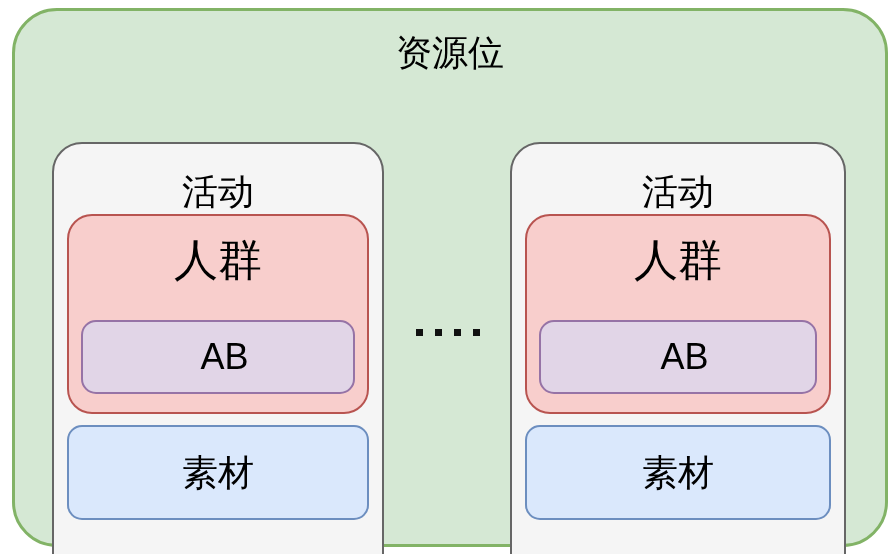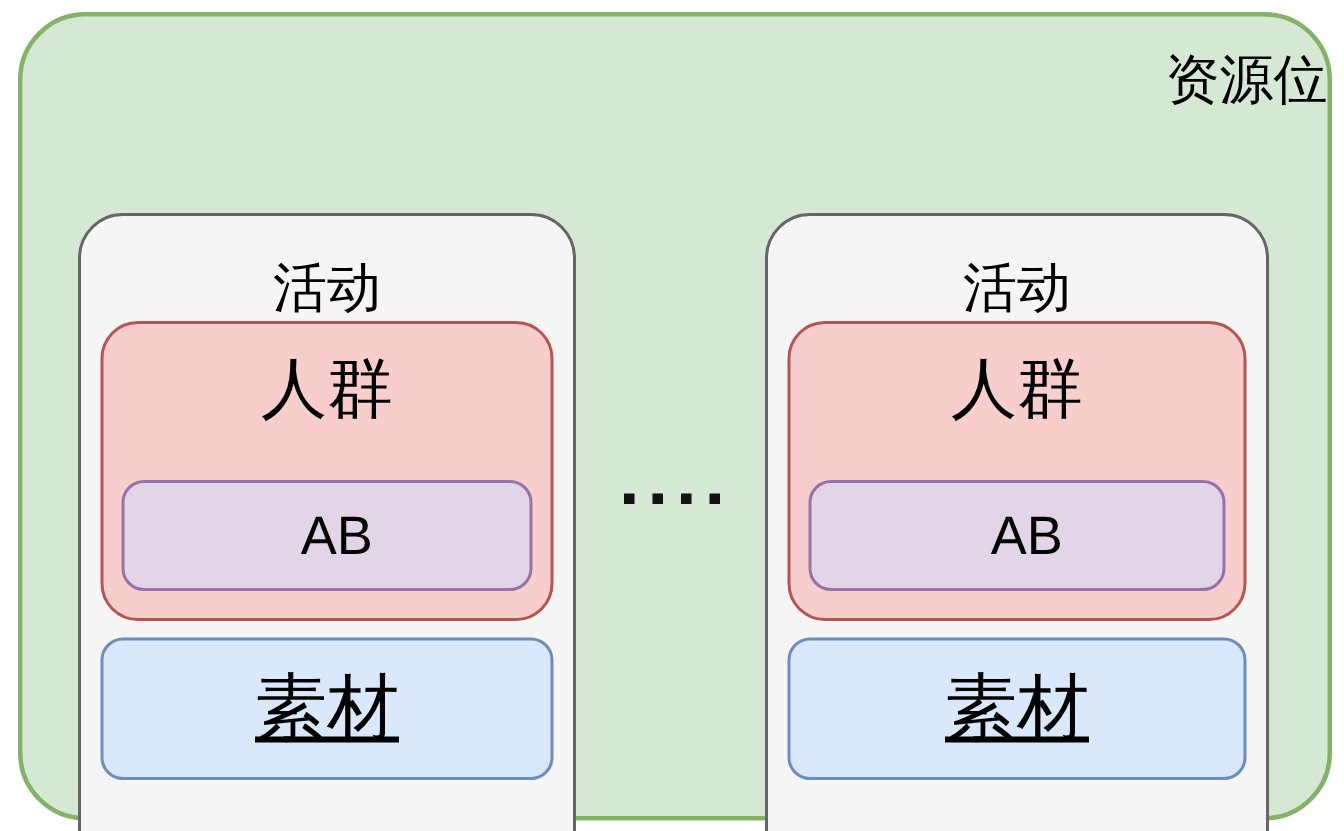--- a/index.html
+++ b/index.html
@@ -22,21 +22,21 @@
     top: 8px;
     width: 876px;
     height: 539px;
     box-sizing: border-box;
     background: var(--resource-fill, #d5e8d4);
     border: 3px solid var(--resource-stroke, #82b366);
     border-radius: 45px;
   }
   .resource-title {
     margin-top: 20px;
-    text-align: right;
+    text-align: center;
     font-size: 36px;
     line-height: 43px;
     color: #000000;
   }
   .activity-card {
     position: absolute;
     top: 111px;
     height: 450px;
     box-sizing: border-box;
     background: var(--activity-fill, #f5f5f5);
@@ -96,23 +96,22 @@
     height: 95px;
     box-sizing: border-box;
     background: var(--material-fill, #dae8fc);
     border: 2px solid var(--material-stroke, #6c8ebf);
     border-radius: 15px;
     display: flex;
     align-items: center;
     justify-content: center;
   }
   .material-label {
-    font-size: 48px;
+    font-size: 36px;
     line-height: 40px;
-    text-decoration: underline;
   }
   .ellipsis {
     position: absolute;
     left: 50%;
     top: 329px;
     transform: translateX(-50%);
     display: flex;
     gap: 12px;
   }
   .ellipsis i {

